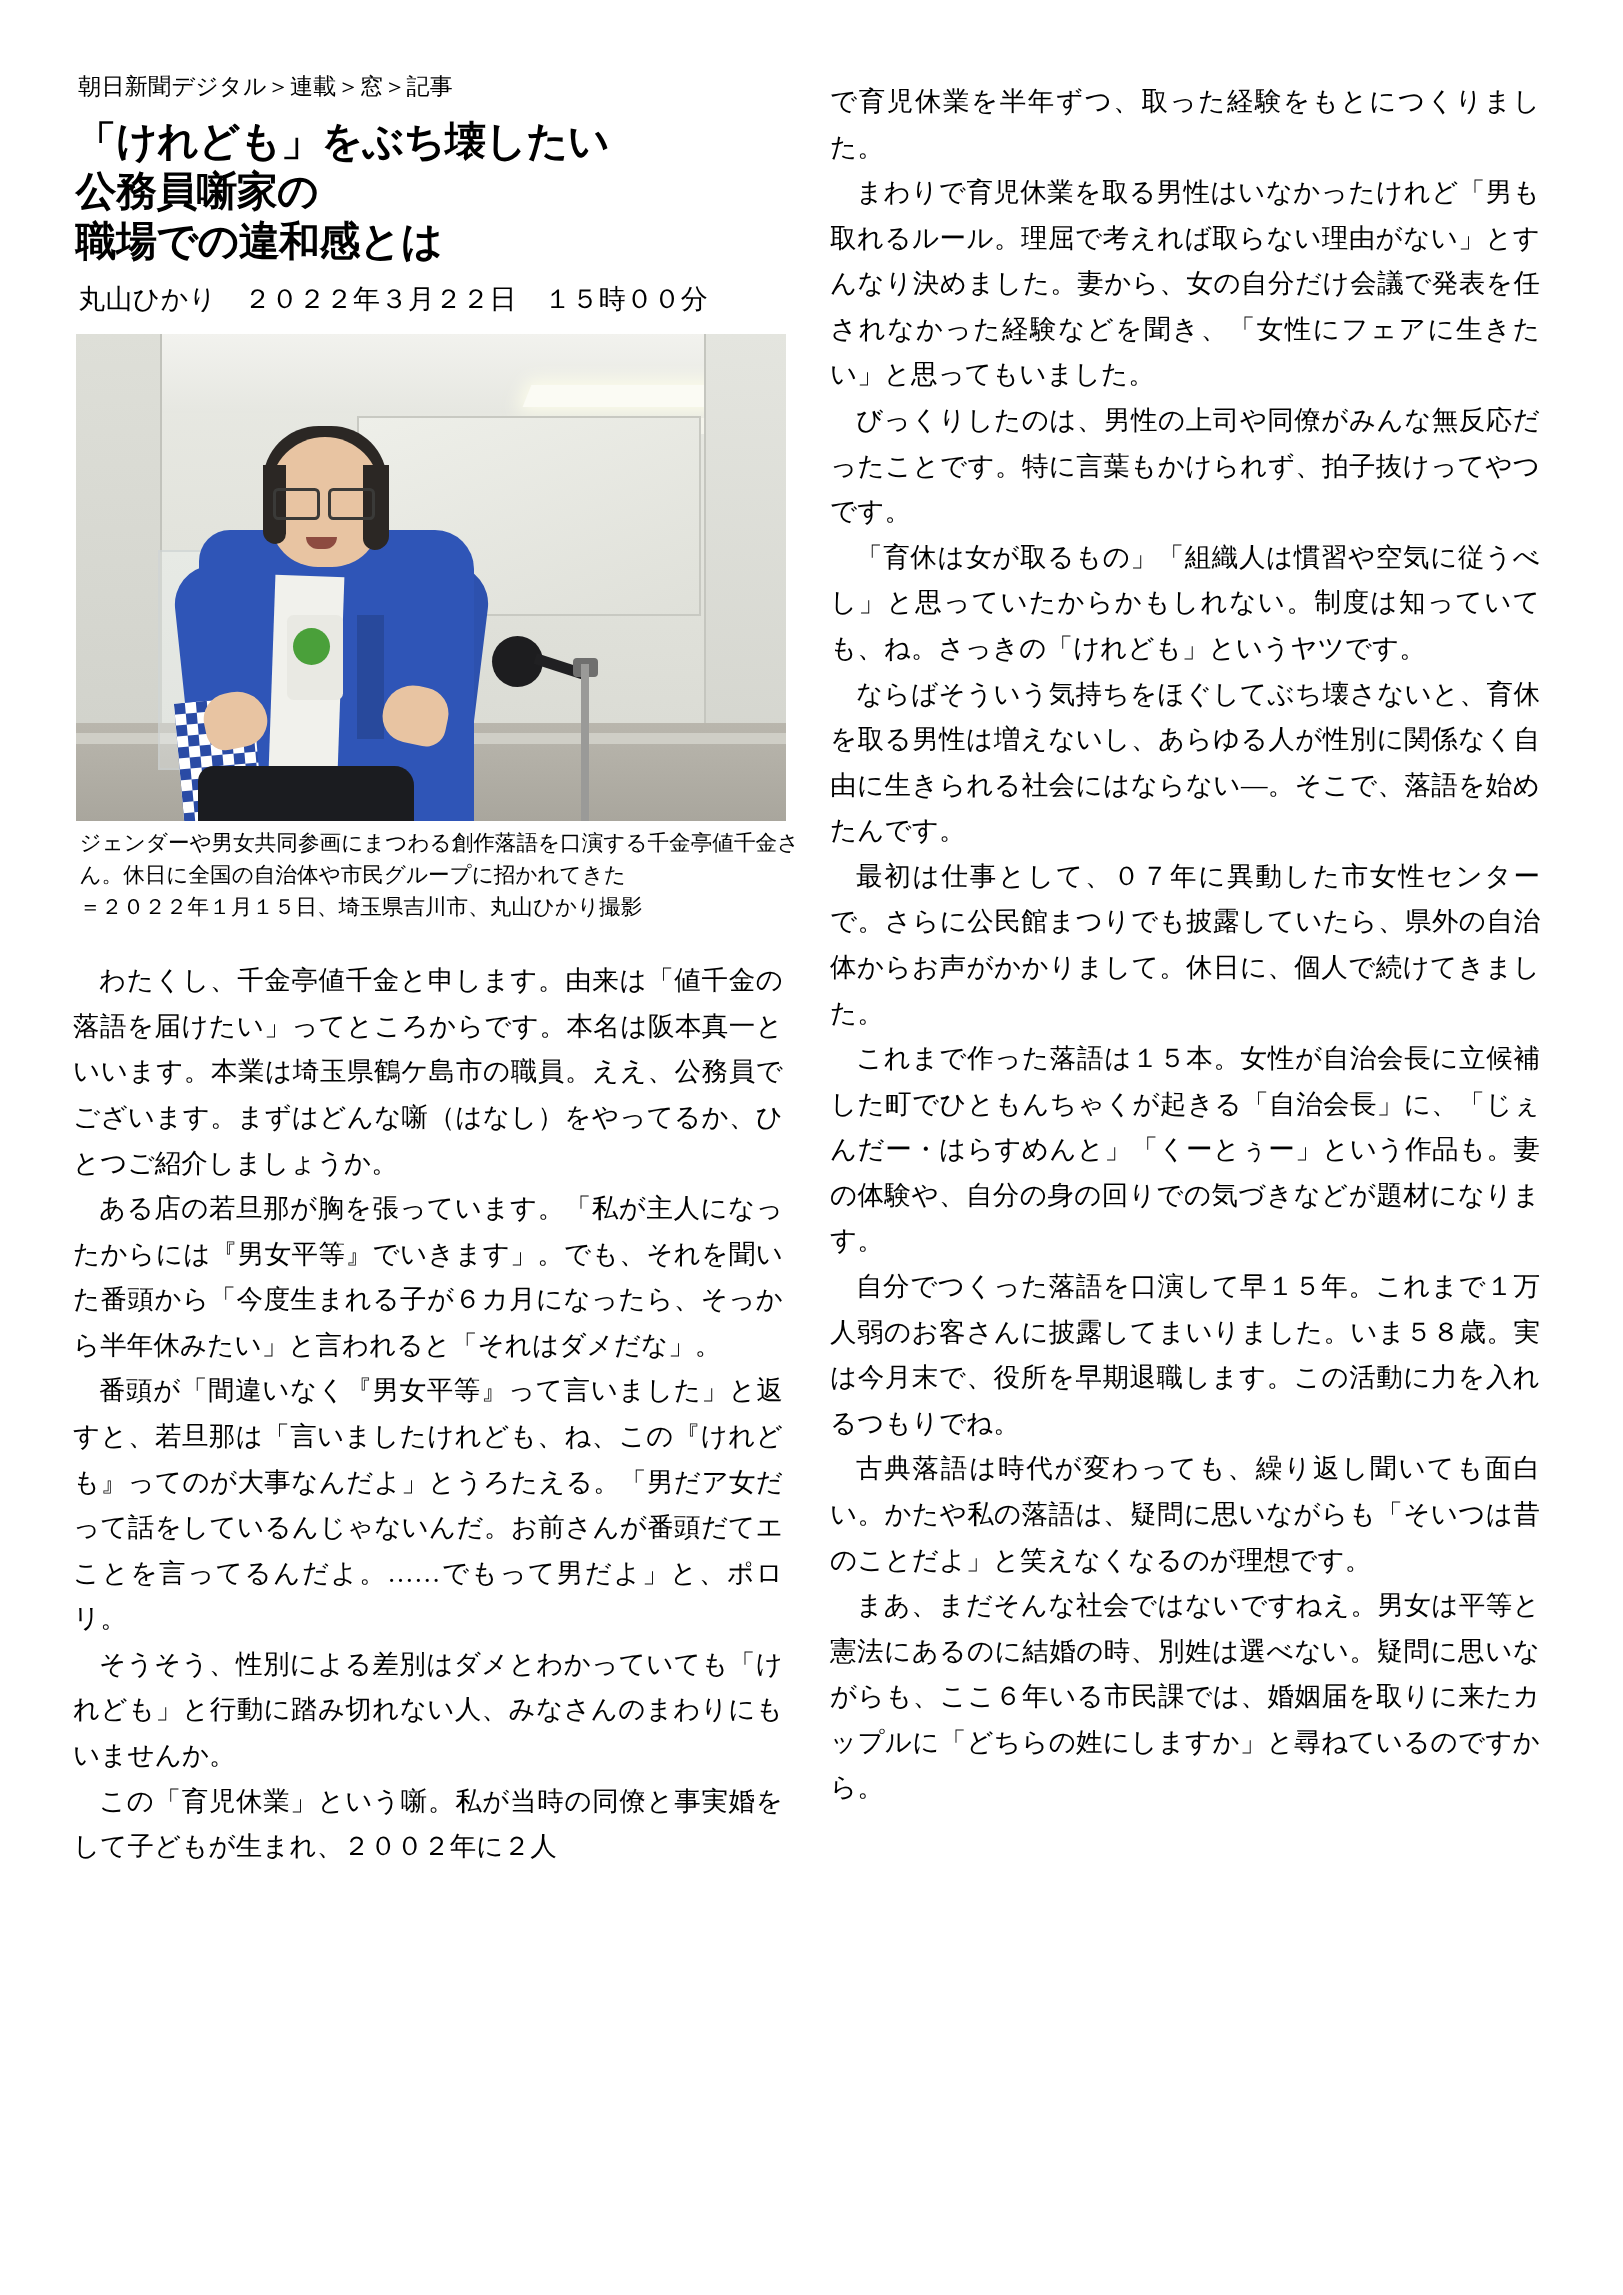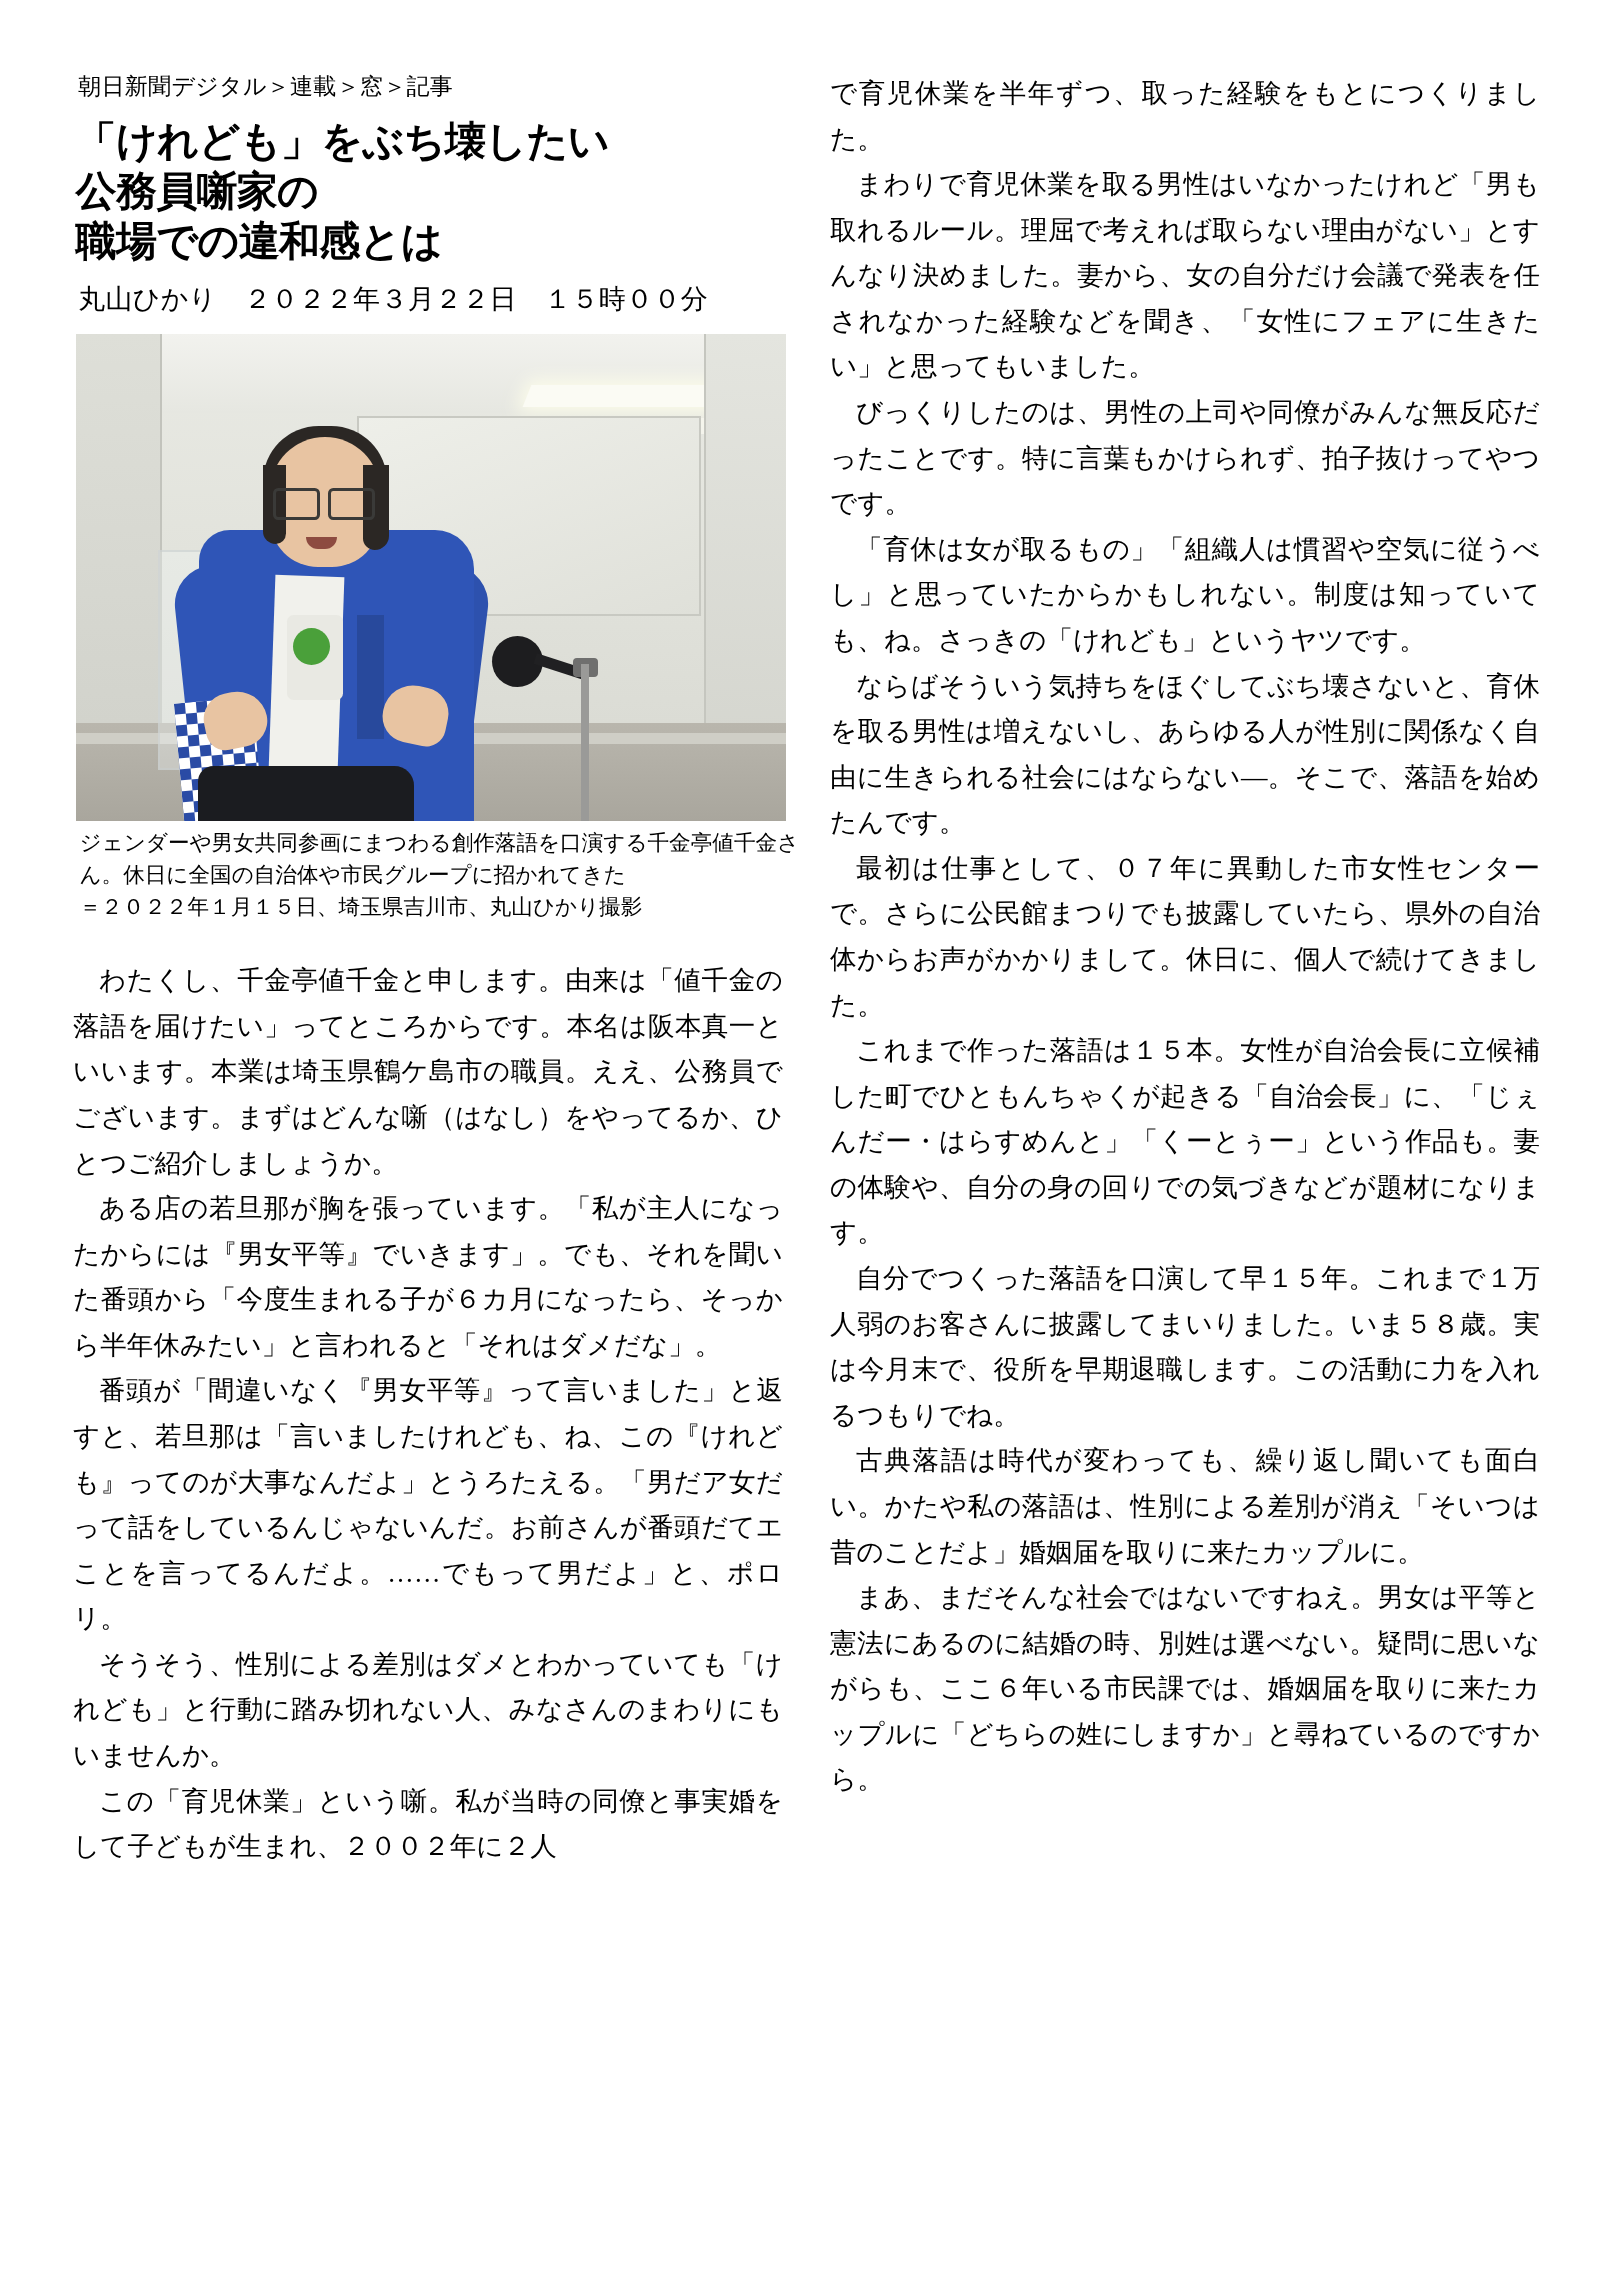--- a/index.html
+++ b/index.html
@@ -222,21 +222,21 @@
     line-height: 1.72;
     letter-spacing: 0.1px;
     text-align: justify;
     margin: 0;
   }
   .body-text p {
     margin: 0;
     text-indent: 26px;
   }
   .col-left .body-text { margin-top: 35px; }
-  .col-right .body-text { margin-top: 0; }
+  .col-right .body-text { margin-top: 8px; }
   .col-right .body-text p.cont { text-indent: 0; }
 </style>
 </head>
 <body>
 
 <div class="page">
   <div class="columns">
 
     <div class="col col-left">
       <div class="breadcrumb">朝日新聞デジタル＞連載＞窓＞記事</div>
@@ -295,20 +295,20 @@
     <div class="col col-right">
       <div class="body-text">
         <p class="cont">で育児休業を半年ずつ、取った経験をもとにつくりました。</p>
         <p>まわりで育児休業を取る男性はいなかったけれど「男も取れるルール。理屈で考えれば取らない理由がない」とすんなり決めました。妻から、女の自分だけ会議で発表を任されなかった経験などを聞き、「女性にフェアに生きたい」と思ってもいました。</p>
         <p>びっくりしたのは、男性の上司や同僚がみんな無反応だったことです。特に言葉もかけられず、拍子抜けってやつです。</p>
         <p>「育休は女が取るもの」「組織人は慣習や空気に従うべし」と思っていたからかもしれない。制度は知っていても、ね。さっきの「けれども」というヤツです。</p>
         <p>ならばそういう気持ちをほぐしてぶち壊さないと、育休を取る男性は増えないし、あらゆる人が性別に関係なく自由に生きられる社会にはならない―。そこで、落語を始めたんです。</p>
         <p>最初は仕事として、０７年に異動した市女性センターで。さらに公民館まつりでも披露していたら、県外の自治体からお声がかかりまして。休日に、個人で続けてきました。</p>
         <p>これまで作った落語は１５本。女性が自治会長に立候補した町でひともんちゃくが起きる「自治会長」に、「じぇんだー・はらすめんと」「くーとぅー」という作品も。妻の体験や、自分の身の回りでの気づきなどが題材になります。</p>
         <p>自分でつくった落語を口演して早１５年。これまで１万人弱のお客さんに披露してまいりました。いま５８歳。実は今月末で、役所を早期退職します。この活動に力を入れるつもりでね。</p>
-        <p>古典落語は時代が変わっても、繰り返し聞いても面白い。かたや私の落語は、性別による差別が消え「そいつは昔のことだよ」婚姻届を取りに来たカップルに。</p>
+        <p>古典落語は時代が変わっても、繰り返し聞いても面白い。かたや私の落語は、疑問に思いながらも「そいつは昔のことだよ」と笑えなくなるのが理想です。</p>
         <p>まあ、まだそんな社会ではないですねえ。男女は平等と憲法にあるのに結婚の時、別姓は選べない。疑問に思いながらも、ここ６年いる市民課では、婚姻届を取りに来たカップルに「どちらの姓にしますか」と尋ねているのですから。</p>
       </div>
     </div>
 
   </div>
 </div>
 
 
 </body></html>

